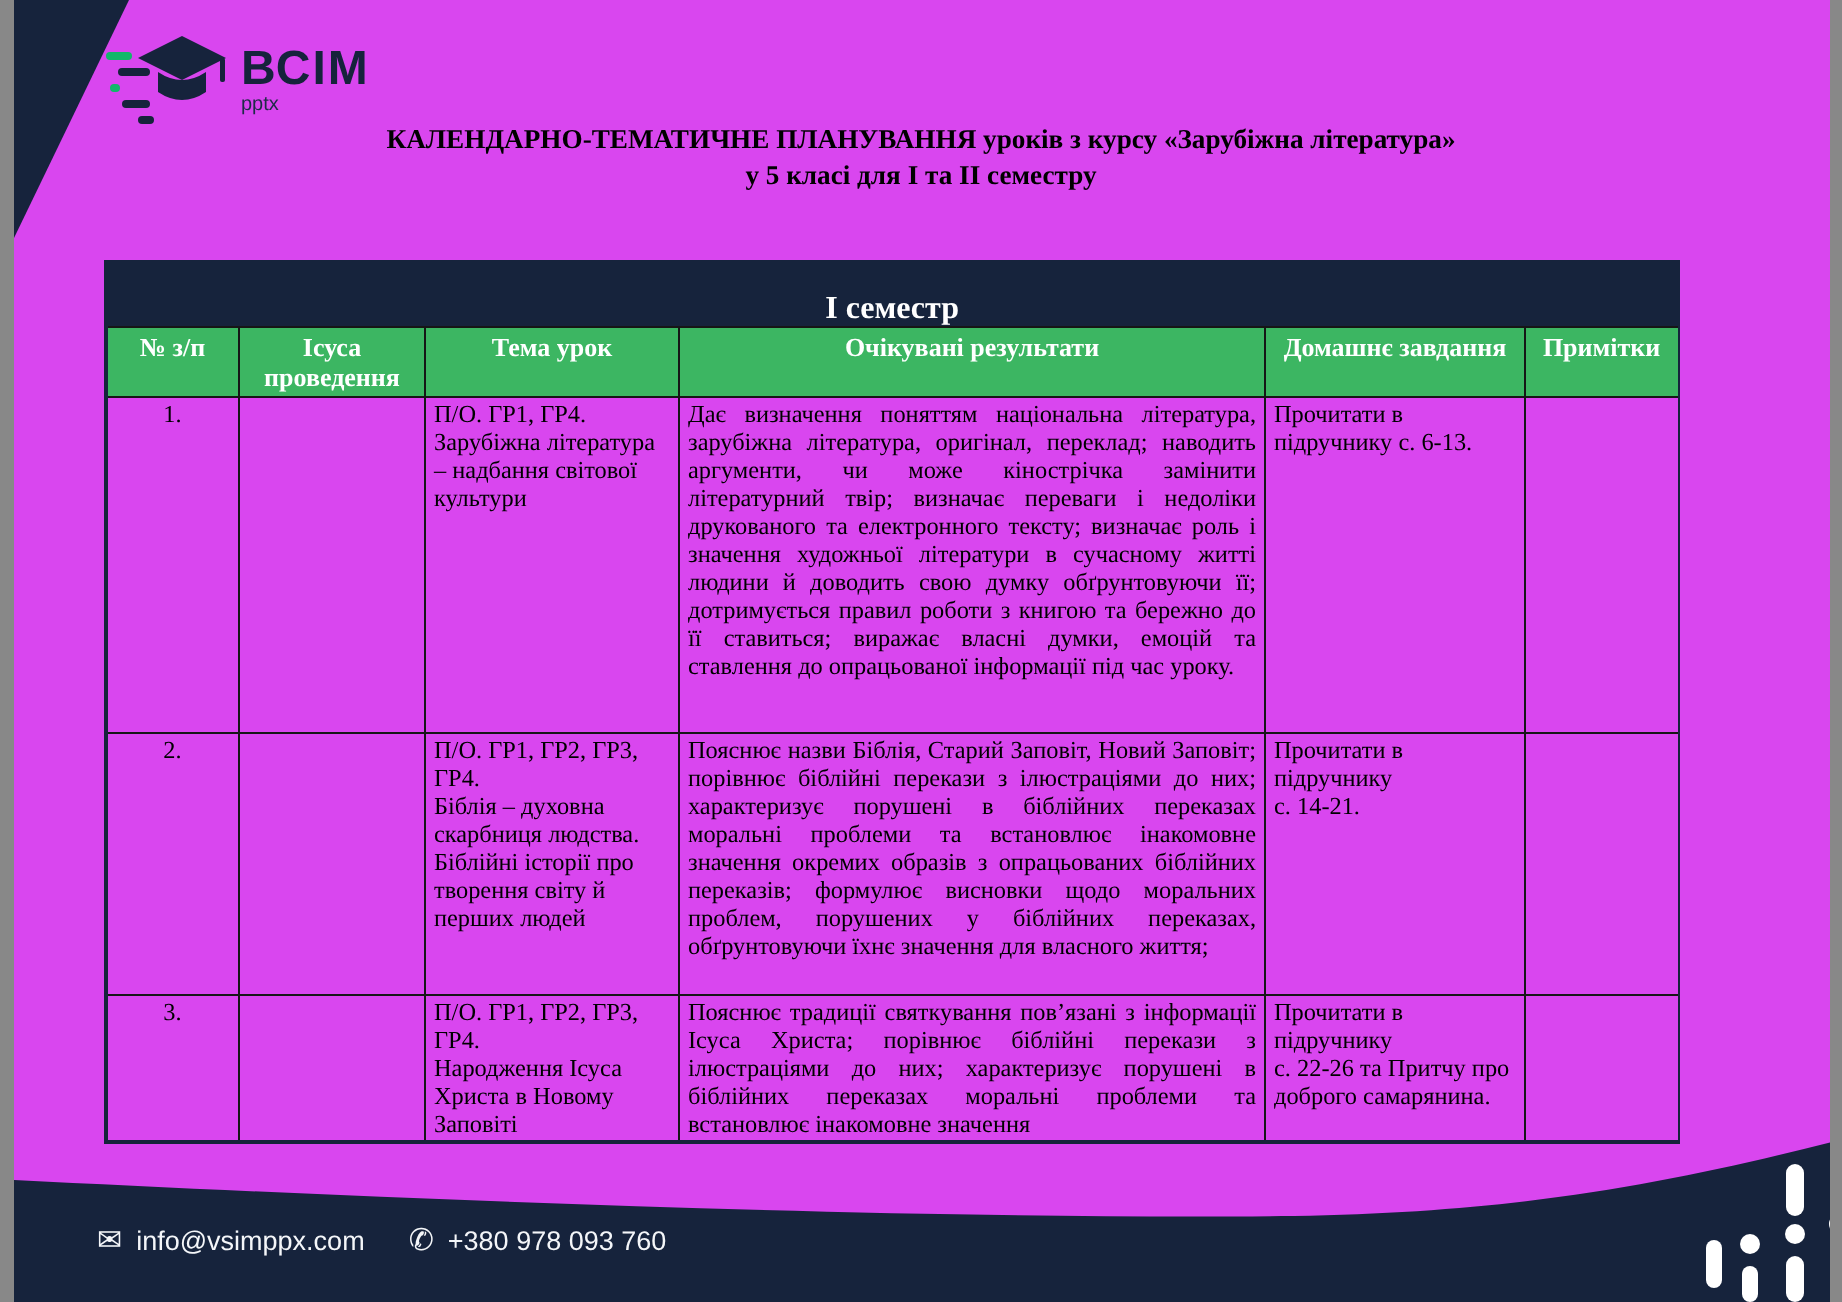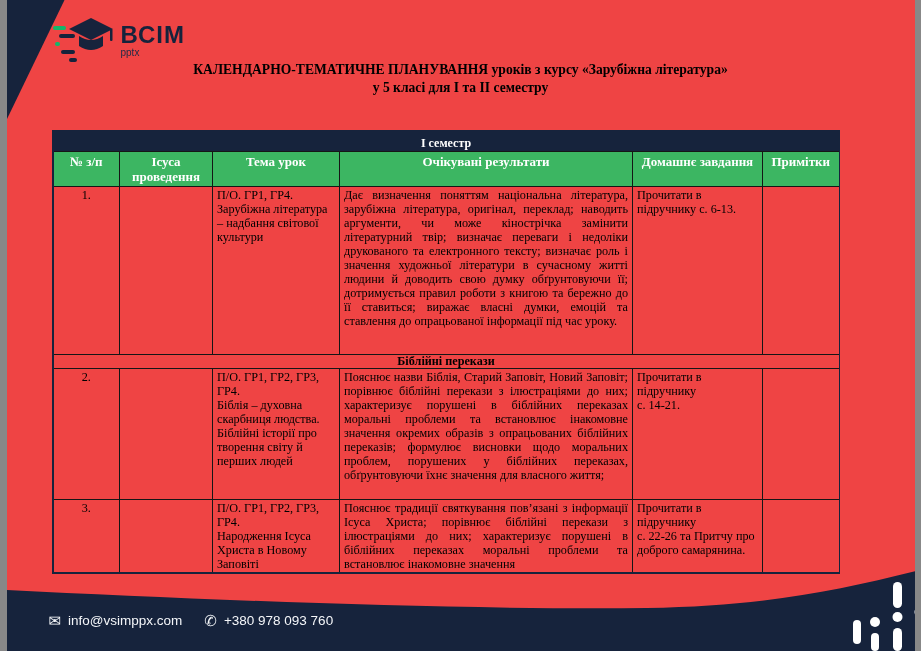--- a/index.html
+++ b/index.html
@@ -1,19 +1,19 @@
 <!DOCTYPE html>
 <html><head>
 <meta charset="utf-8">
 <style>
   * { margin:0; padding:0; box-sizing:border-box; }
   html,body { background:#888; }
   .page {
     position:relative; width:908px; height:651px; margin:0 auto;
-    background:#ef4444; overflow:hidden;
+    background:#d946ef; overflow:hidden;
     font-family:"Liberation Serif", serif; color:#000;
   }
   
   .corner-wedge {
     position:absolute; left:0; top:0; width:58px; height:120px;
     background:#16233c;
     clip-path:polygon(0 0, 100% 0, 0 100%);
   }
   
   .logo { position:absolute; left:44px; top:12px; display:flex; align-items:flex-start; }
@@ -26,21 +26,21 @@
   .subtitle-line { font-size:13.2px; font-weight:normal; line-height:18px; margin-top:1px; }
   
   .table-wrap { position:absolute; left:45px; top:130px; width:788px; height:448px; overflow:hidden; }
   table.plan {
     border-collapse:collapse; table-layout:fixed; width:787px;
     font-size:12.2px; line-height:14px; border:2px solid #16233c;
   }
   table.plan td, table.plan th { border:1px solid #161616; vertical-align:top; padding:1px 4px; overflow:hidden; }
   tr.r-sem td {
     background:#16233c; color:#fff; font-weight:bold; text-align:center;
-    font-size:12px; height:15px; padding:4px 0 1px 0; line-height:14px;
+    font-size:16px; height:15px; padding:16px 0 1px 0; line-height:14px;
   }
   tr.r-head th {
     background:#3cb662; color:#fff; font-weight:bold; text-align:center;
     font-size:13px; height:29px; padding:2px 1px; line-height:15px;
   }
   tr.r-sec td { text-align:center; font-weight:bold; height:13px; padding:0; line-height:13px; font-size:12.2px; }
   tr.r-lesson1 td { height:168px; }
   tr.r-lesson2 td { height:131px; }
   .c-num { text-align:center; }
   .pre { white-space:pre-line; }
@@ -111,23 +111,20 @@
       </tr>
       <tr class="r-lesson1">
         <td class="c-num">1.</td>
         <td></td>
         <td class="pre">П/О. ГР1, ГР4.
 Зарубіжна література – надбання світової культури</td>
         <td class="c-results">Дає визначення поняттям національна література, зарубіжна література, оригінал, переклад; наводить аргументи, чи може кінострічка замінити літературний твір; визначає переваги і недоліки друкованого та електронного тексту; визначає роль і значення художньої літератури в сучасному житті людини й доводить свою думку обґрунтовуючи її; дотримується правил роботи з книгою та бережно до її ставиться; виражає власні думки, емоцій та ставлення до опрацьованої інформації під час уроку.</td>
         <td class="pre">Прочитати в підручнику с. 6-13.</td>
         <td></td>
       </tr>
-      <tr class="r-sec">
-        <td colspan="6">Біблійні перекази</td>
-      </tr>
       <tr class="r-lesson2">
         <td class="c-num">2.</td>
         <td></td>
         <td class="pre">П/О. ГР1, ГР2, ГР3, ГР4.
 Біблія – духовна скарбниця людства.
 Біблійні історії про творення світу й перших людей</td>
         <td class="c-results">Пояснює назви Біблія, Старий Заповіт, Новий Заповіт; порівнює біблійні перекази з ілюстраціями до них; характеризує порушені в біблійних переказах моральні проблеми та встановлює інакомовне значення окремих образів з опрацьованих біблійних переказів; формулює висновки щодо моральних проблем, порушених у біблійних переказах, обґрунтовуючи їхнє значення для власного життя;</td>
         <td class="pre">Прочитати в підручнику
 с. 14-21.</td>
         <td></td>

